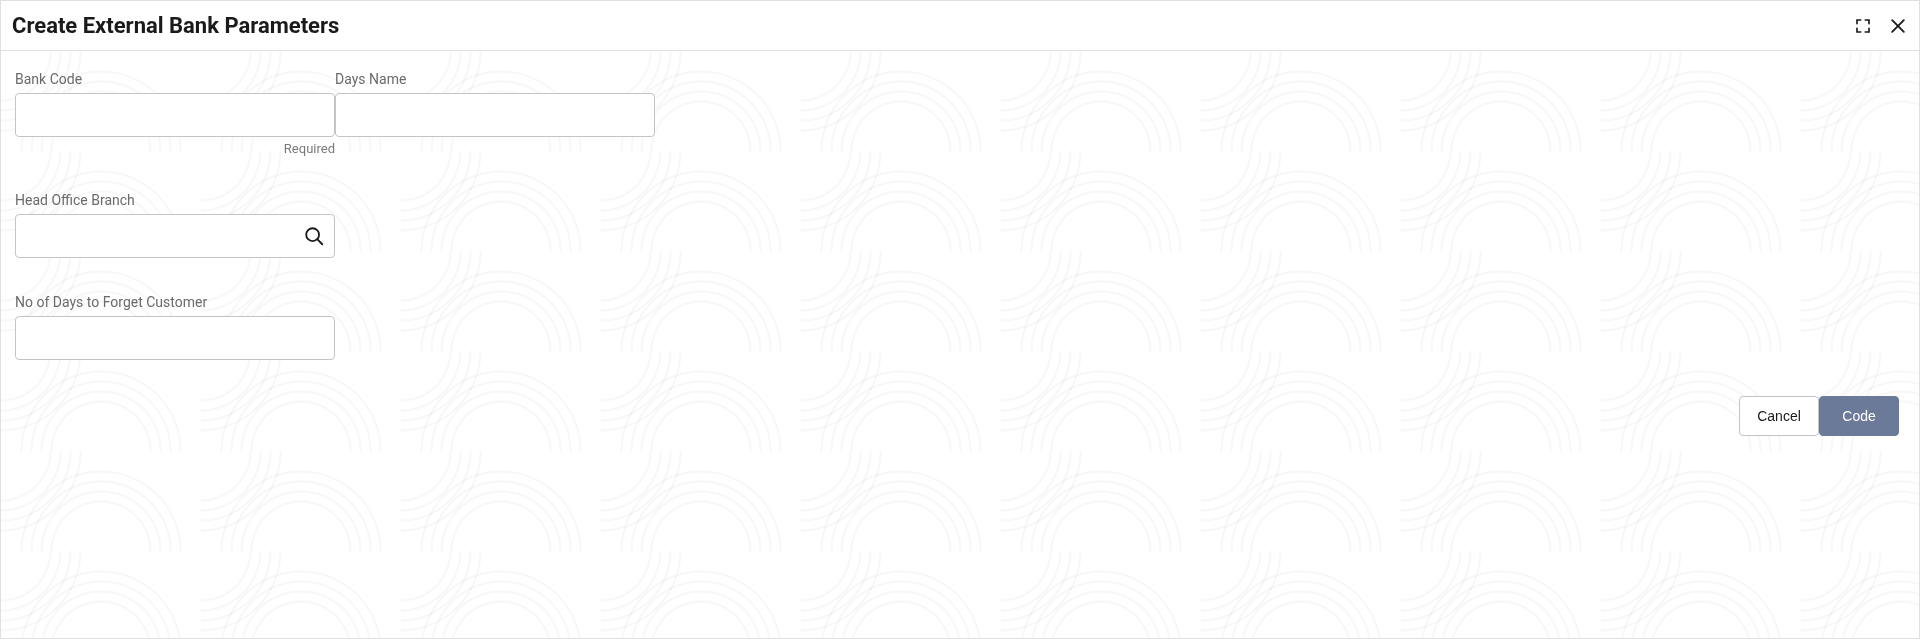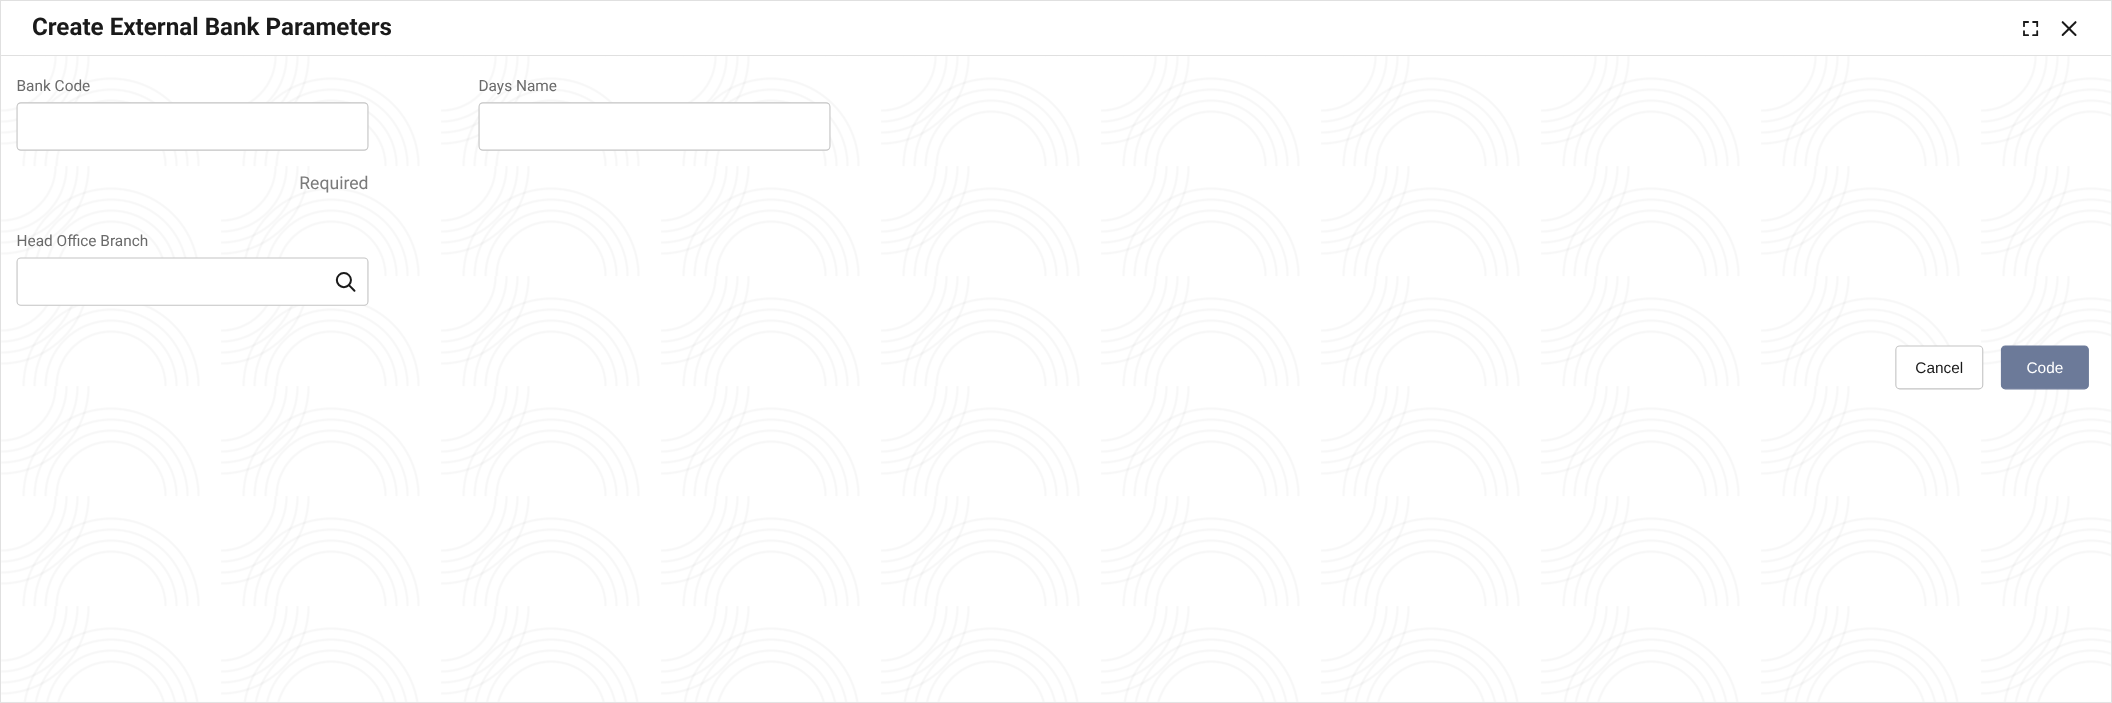--- a/index.html
+++ b/index.html
@@ -21,21 +21,21 @@
       height: 100%;
       border: 1px solid #e0e0e0;
       display: flex;
       flex-direction: column;
     }
     
     .header {
       display: flex;
       align-items: center;
       justify-content: space-between;
-      padding: 12px 28px;
+      padding: 12px 11px;
       border-bottom: 1px solid #e0e0e0;
       background: #ffffff;
     }
     
     .header-title {
       font-size: 22px;
       font-weight: 700;
       color: #1a1a1a;
     }
     
@@ -59,21 +59,20 @@
       padding: 20px 14px;
       background-color: #ffffff;
       background-image:
         radial-gradient(circle at 0 0, transparent 48px, rgba(0,0,0,0.03) 49px, rgba(0,0,0,0.03) 50px, transparent 51px, transparent 58px, rgba(0,0,0,0.03) 59px, rgba(0,0,0,0.03) 60px, transparent 61px, transparent 68px, rgba(0,0,0,0.03) 69px, rgba(0,0,0,0.03) 70px, transparent 71px, transparent 78px, rgba(0,0,0,0.03) 79px, rgba(0,0,0,0.03) 80px, transparent 81px),
         radial-gradient(circle at 100px 100px, transparent 48px, rgba(0,0,0,0.03) 49px, rgba(0,0,0,0.03) 50px, transparent 51px, transparent 58px, rgba(0,0,0,0.03) 59px, rgba(0,0,0,0.03) 60px, transparent 61px, transparent 68px, rgba(0,0,0,0.03) 69px, rgba(0,0,0,0.03) 70px, transparent 71px, transparent 78px, rgba(0,0,0,0.03) 79px, rgba(0,0,0,0.03) 80px, transparent 81px);
       background-size: 200px 100px;
     }
     
     .form-row {
       display: flex;
-      gap: 100px;
       margin-bottom: 36px;
     }
     
     .form-group {
       display: flex;
       flex-direction: column;
       width: 320px;
     }
     
     .form-label {
@@ -86,24 +85,24 @@
       height: 44px;
       border: 1px solid #c4c4c4;
       border-radius: 4px;
       padding: 0 12px;
       font-size: 14px;
       background: #ffffff;
       outline: none;
     }
     
     .input-helper {
-      font-size: 16px;
+      font-size: 13px;
       color: #7a7a7a;
       text-align: right;
-      margin-top: 20px;
+      margin-top: 4px;
     }
     
     .input-with-icon-wrapper {
       position: relative;
       display: flex;
       align-items: center;
     }
     
     .input-with-icon-wrapper .form-input {
       width: 100%;
@@ -119,21 +118,21 @@
       color: #1a1a1a;
     }
     
     .label-only {
       padding-top: 0;
     }
     
     .button-row {
       display: flex;
       justify-content: flex-end;
-      gap: 16px;
+      gap: 0;
       padding: 0 6px;
       margin-top: 10px;
     }
     
     .btn {
       min-width: 80px;
       height: 40px;
       border-radius: 4px;
       font-size: 14px;
       font-weight: 400;
@@ -201,20 +200,26 @@
           <div class="input-icon">
             <svg width="22" height="22" viewBox="0 0 24 24" fill="none" stroke="currentColor" stroke-width="2" stroke-linecap="round">
               <circle cx="10.5" cy="10.5" r="7"></circle>
               <line x1="21" y1="21" x2="15.5" y2="15.5"></line>
             </svg>
           </div>
         </div>
       </div>
     </div>
 
+    <div class="form-row">
+      <div class="form-group">
+        <label class="form-label">No of Days to Forget Customer</label>
+        <input class="form-input" type="text" value="" style="">
+      </div>
+    </div>
 
     <div class="button-row">
       <button class="btn btn-secondary">Cancel</button>
       <button class="btn btn-primary">Code</button>
     </div>
 
   </div>
 </div>
 
 </body></html>

